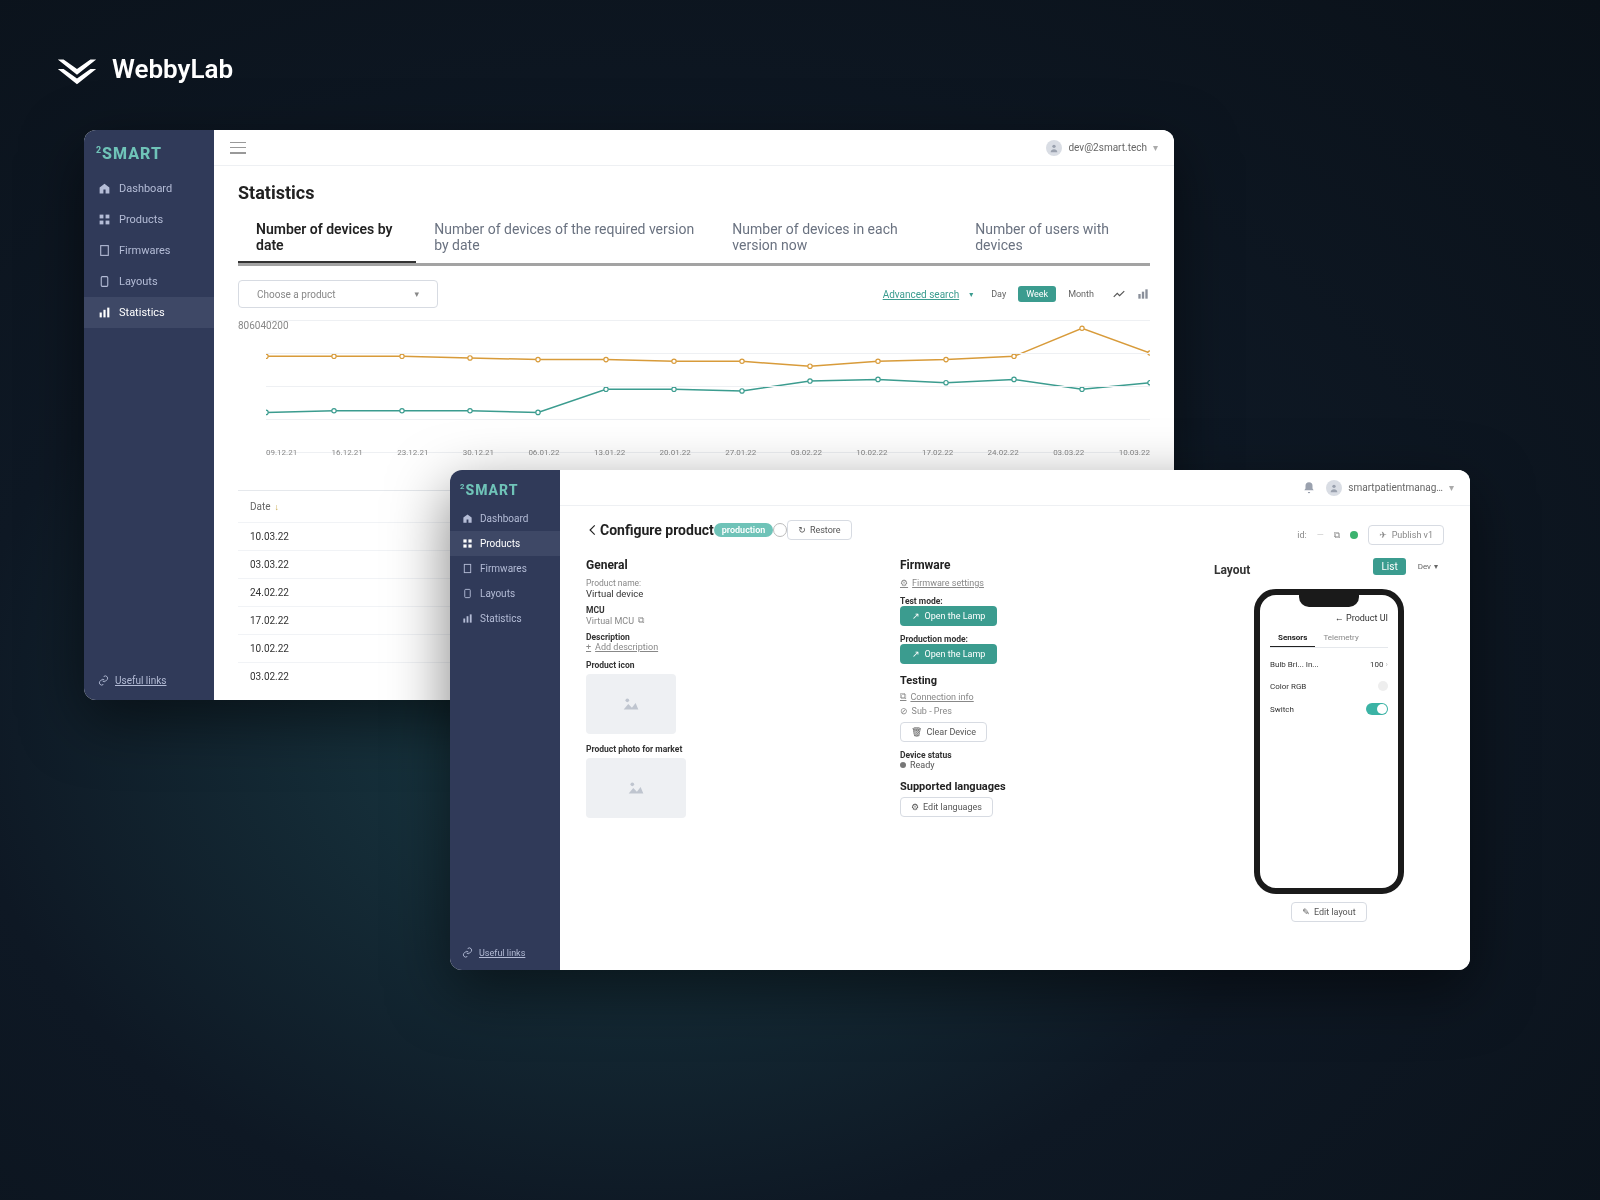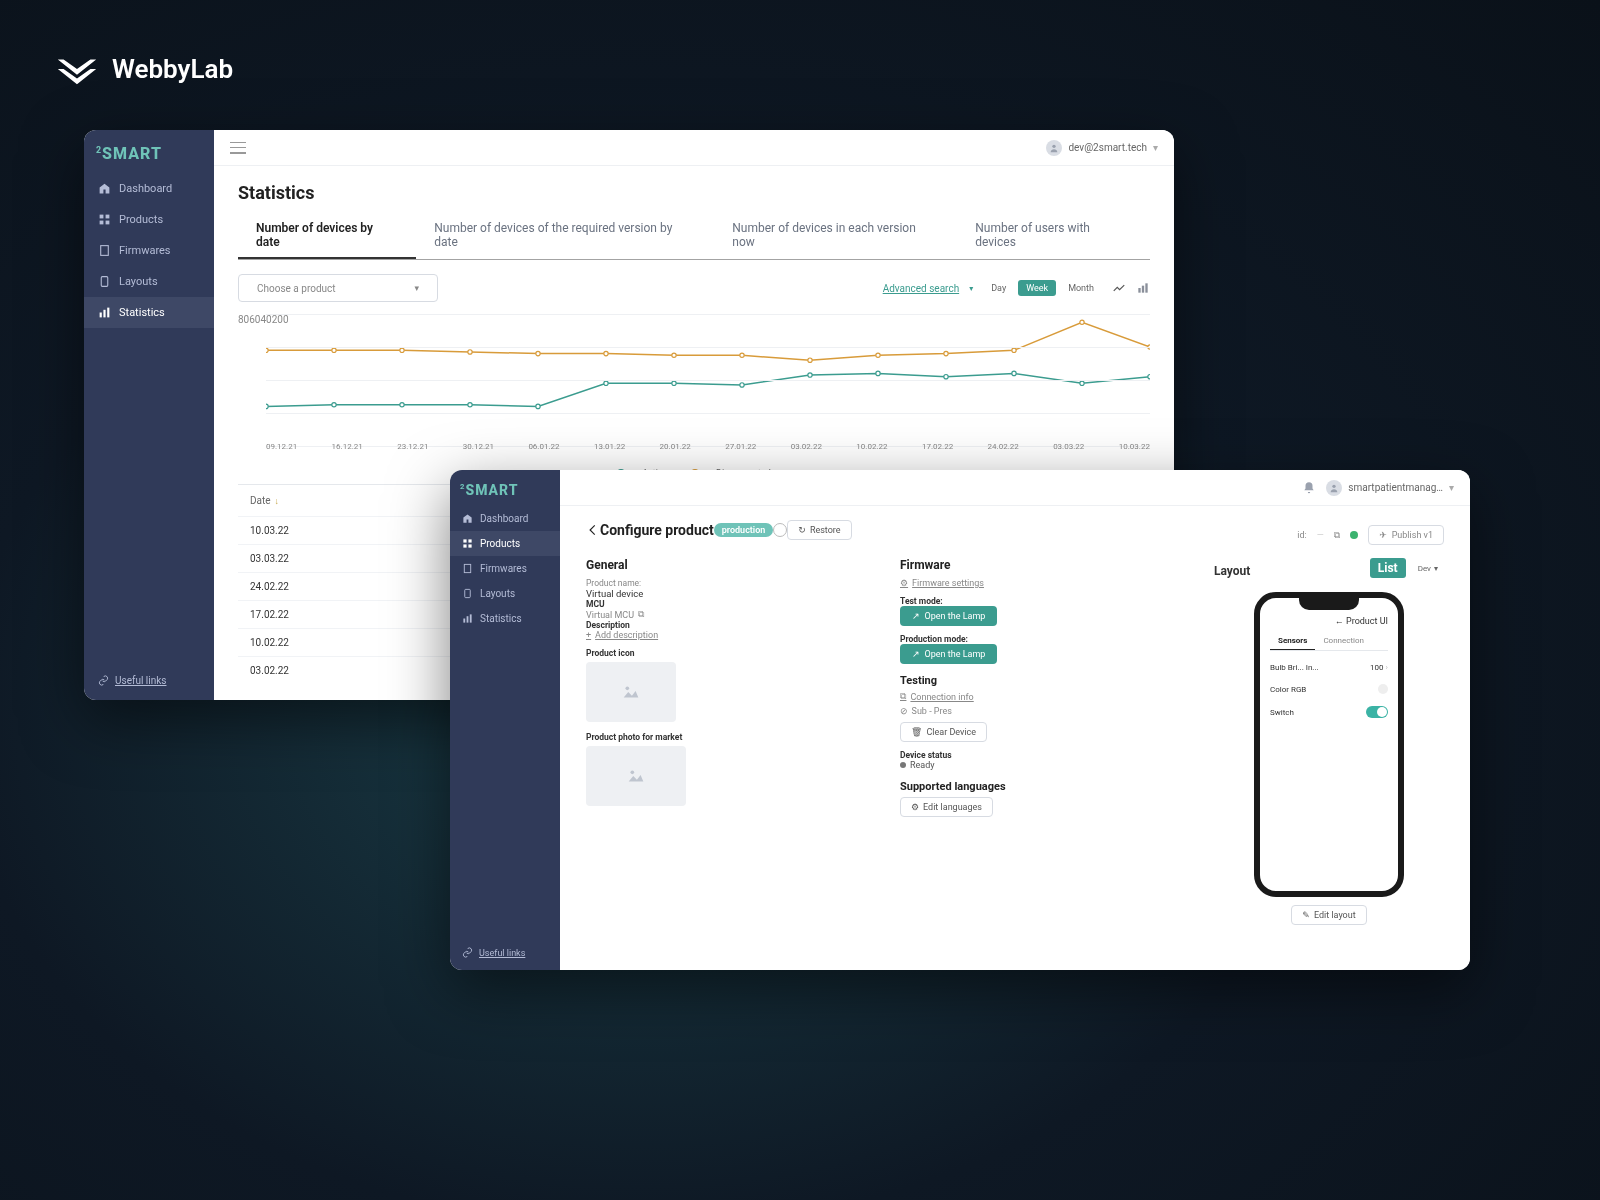--- a/index.html
+++ b/index.html
@@ -36,21 +36,21 @@
 .topbar .menu-icon span { height:1.5px; background:#999; }
 .topbar .spacer { flex:1; }
 .topbar .user-chunk { display:flex; align-items:center; gap:6px; cursor:pointer; }
 .topbar .avatar { width:16px; height:16px; border-radius:50%; background:#d9dde4; display:flex; align-items:center; justify-content:center; }
 .topbar .avatar svg { width:10px;height:10px;fill:#9aa1ae; }
 .topbar .bell { width:14px;height:14px;fill:#9aa1ae;cursor:pointer; }
 
 
 .page { padding:16px 24px; flex:1; overflow:hidden; display:flex; flex-direction:column; }
 .page-title { font-size:18px; font-weight:700; color:#222; margin-bottom:10px; }
-.tabs { display:flex; border-bottom:1px solid #a3a3a3; font-size:12px; color:#6a7280; }
+.tabs { display:flex; border-bottom:3px solid #a3a3a3; font-size:14px; color:#6a7280; }
 .tabs .tab { padding:8px 18px; cursor:pointer; }
 .tabs .tab.active { border-bottom:2px solid #333; color:#222; font-weight:600; }
 .controls-row { display:flex; align-items:center; margin:14px 0 6px; gap:10px; font-size:10px; color:#555; }
 .select-box { width:200px; height:28px; border:1px solid #d7dbe2; border-radius:4px; display:flex; align-items:center; padding:0 18px; justify-content:space-between; color:#888; cursor:pointer; }
 .select-box:after { content:"▾"; font-size:9px; }
 .adv-search { text-decoration:underline; color:#3b9c8f; cursor:pointer; }
 .period-group { display:flex; gap:4px; align-items:center; }
 .period-btn { padding:3px 8px; border-radius:3px; font-size:9px; cursor:pointer; color:#666; }
 .period-btn.active { background:#3b9c8f; color:#fff; }
 .chart-icon { width:14px;height:14px;fill:#8a8f9a;cursor:pointer; }
@@ -83,21 +83,21 @@
 .btn-outline { border:1px solid #d7dbe2; background:#fff; color:#555; font-size:9px; padding:4px 10px; border-radius:4px; display:inline-flex; align-items:center; gap:4px; cursor:pointer; }
 .btn-fill { background:#3b9c8f; color:#fff; font-size:9px; padding:5px 12px; border-radius:4px; border:none; display:inline-flex; gap:5px; align-items:center; cursor:pointer; }
 .cfg-topright { display:flex; align-items:center; gap:10px; font-size:9px; color:#888; }
 .cfg-topright .publish-btn { border:1px solid #d7dbe2; padding:4px 10px; border-radius:4px; display:flex; gap:5px; align-items:center; cursor:pointer; }
 .cfg-topright .status-dot { width:8px;height:8px;border-radius:50%;background:#3bb36f; }
 
 .cfg-body { display:flex; gap:24px; font-size:10px; color:#333; flex:1; }
 .col { flex:1; min-width:0; }
 .col h4 { font-size:12px; font-weight:700; margin-bottom:6px; color:#222; }
 .col h5 { font-size:11px; font-weight:700; margin:10px 0 4px; color:#222; }
-.field-label { font-size:8.5px; color:#888; }
+.field-label { font-size:8.5px; color:#888; margin-top:6px; }
 .field-value { font-size:9.5px; color:#333; }
 .muted-link { font-size:9px; color:#888; display:flex; gap:4px; align-items:center; cursor:pointer; }
 .muted-link.u { text-decoration:underline; }
 .img-drop { width:90px; height:60px; background:#eef0f3; border-radius:4px; display:flex; align-items:center; justify-content:center; color:#bfc5cf; margin-top:4px; }
 .img-drop svg { width:28px;height:22px;fill:currentColor; }
 .status-small { display:flex; align-items:center; gap:4px; font-size:9px; color:#555; }
 .status-small .d { width:6px;height:6px;border-radius:50%;background:#777; }
 
 
 .layout-col { width:230px; display:flex; flex-direction:column; align-items:center; }
@@ -106,21 +106,21 @@
 .phone-content { padding:18px 10px 8px; font-size:8px; color:#333; }
 .phone-title { text-align:right; font-weight:400; font-size:9px; margin-bottom:6px; }
 .phone-tabs { display:flex; border-bottom:1px solid #e5e8ec; font-size:8px; margin-bottom:6px; }
 .phone-tabs span { padding:4px 8px; cursor:pointer; color:#888; }
 .phone-tabs span.active { color:#222; border-bottom:1.5px solid #222; font-weight:700; }
 .phone-row { display:flex; justify-content:space-between; align-items:center; padding:6px 0; font-size:8px; }
 .phone-row .chev { color:#bbb; }
 .toggle { width:22px;height:12px;background:#3bb3a5;border-radius:7px;position:relative; }
 .toggle .knob { width:10px;height:10px;background:#fff;border-radius:50%;position:absolute;top:1px;right:1px; }
 .layout-actions { display:flex; gap:6px; margin-bottom:6px; align-self:flex-end; }
-.chip-active { background:#3b9c8f;color:#fff;font-size:12px;padding:3px 8px;border-radius:3px;cursor:pointer;font-weight:bold; }
+.chip-active { background:#3b9c8f;color:#fff;font-size:10px;padding:3px 8px;border-radius:3px;cursor:pointer; }
 .chip-plain { font-size:8px;color:#666;padding:3px 6px;cursor:pointer;display:flex;gap:3px;align-items:center; }
 
 </style>
 </head>
 <body>
 
 <div class="brand-bar">
   <svg viewBox="0 0 48 48">
       <path fill="#fff" d="M4 14 L24 30 L44 14 L38 14 L24 24 L10 14 Z M4 24 L24 40 L44 24 L38 24 L24 34 L10 24 Z"></path>
     </svg>
@@ -462,21 +462,21 @@
               <div class="chip-active">List</div>
               <div class="chip-plain"><span>Dev</span> ▾</div>
             </div>
           </div>
           <div class="phone">
             <div class="notch"></div>
             <div class="phone-content">
               <div class="phone-title">← <span>Product UI</span></div>
               <div class="phone-tabs">
                 <span class="active">Sensors</span>
-                <span>Connection</span>
+                <span>Telemetry</span>
               </div>
               <div class="phone-row">
                   <span>Bulb Bri... In...</span>
                   <span><span>100</span> <span class="chev">›</span></span>
                 </div>
               <div class="phone-row">
                   <span>Color RGB</span>
                   <span style="width:10px;height:10px;border-radius:50%;background:#eee;display:inline-block;"></span>
                 </div>
               <div class="phone-row">

